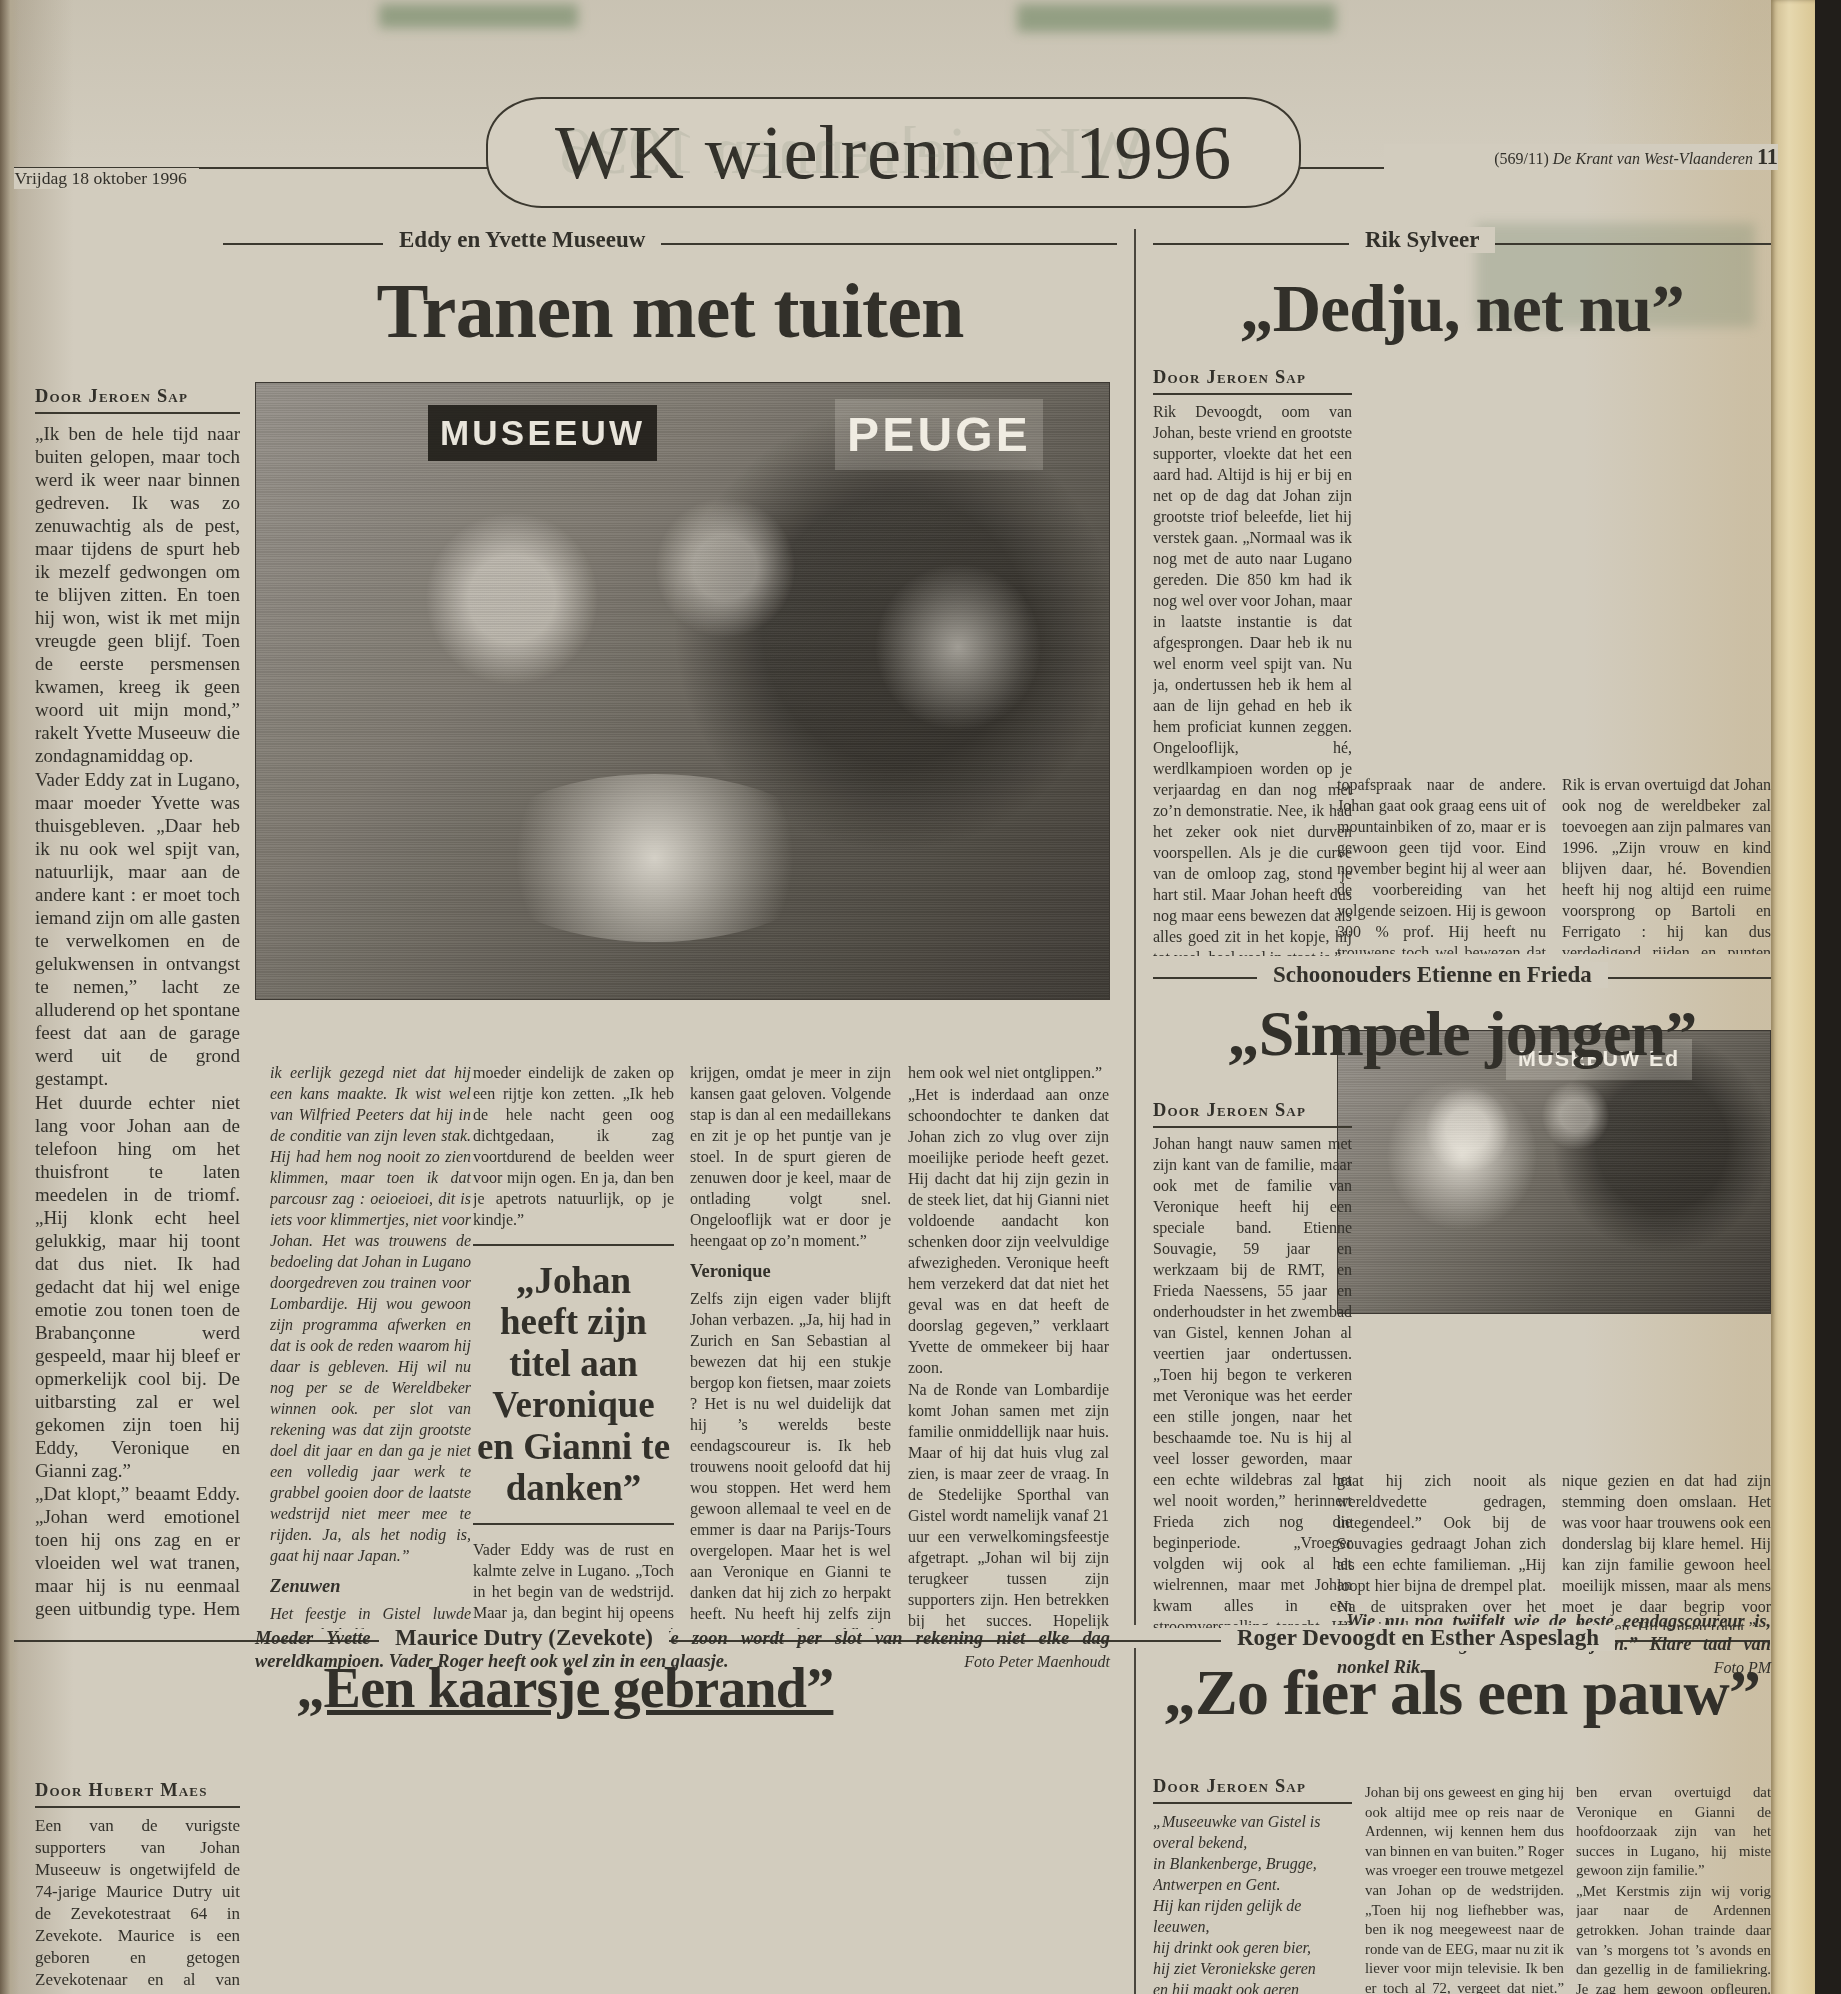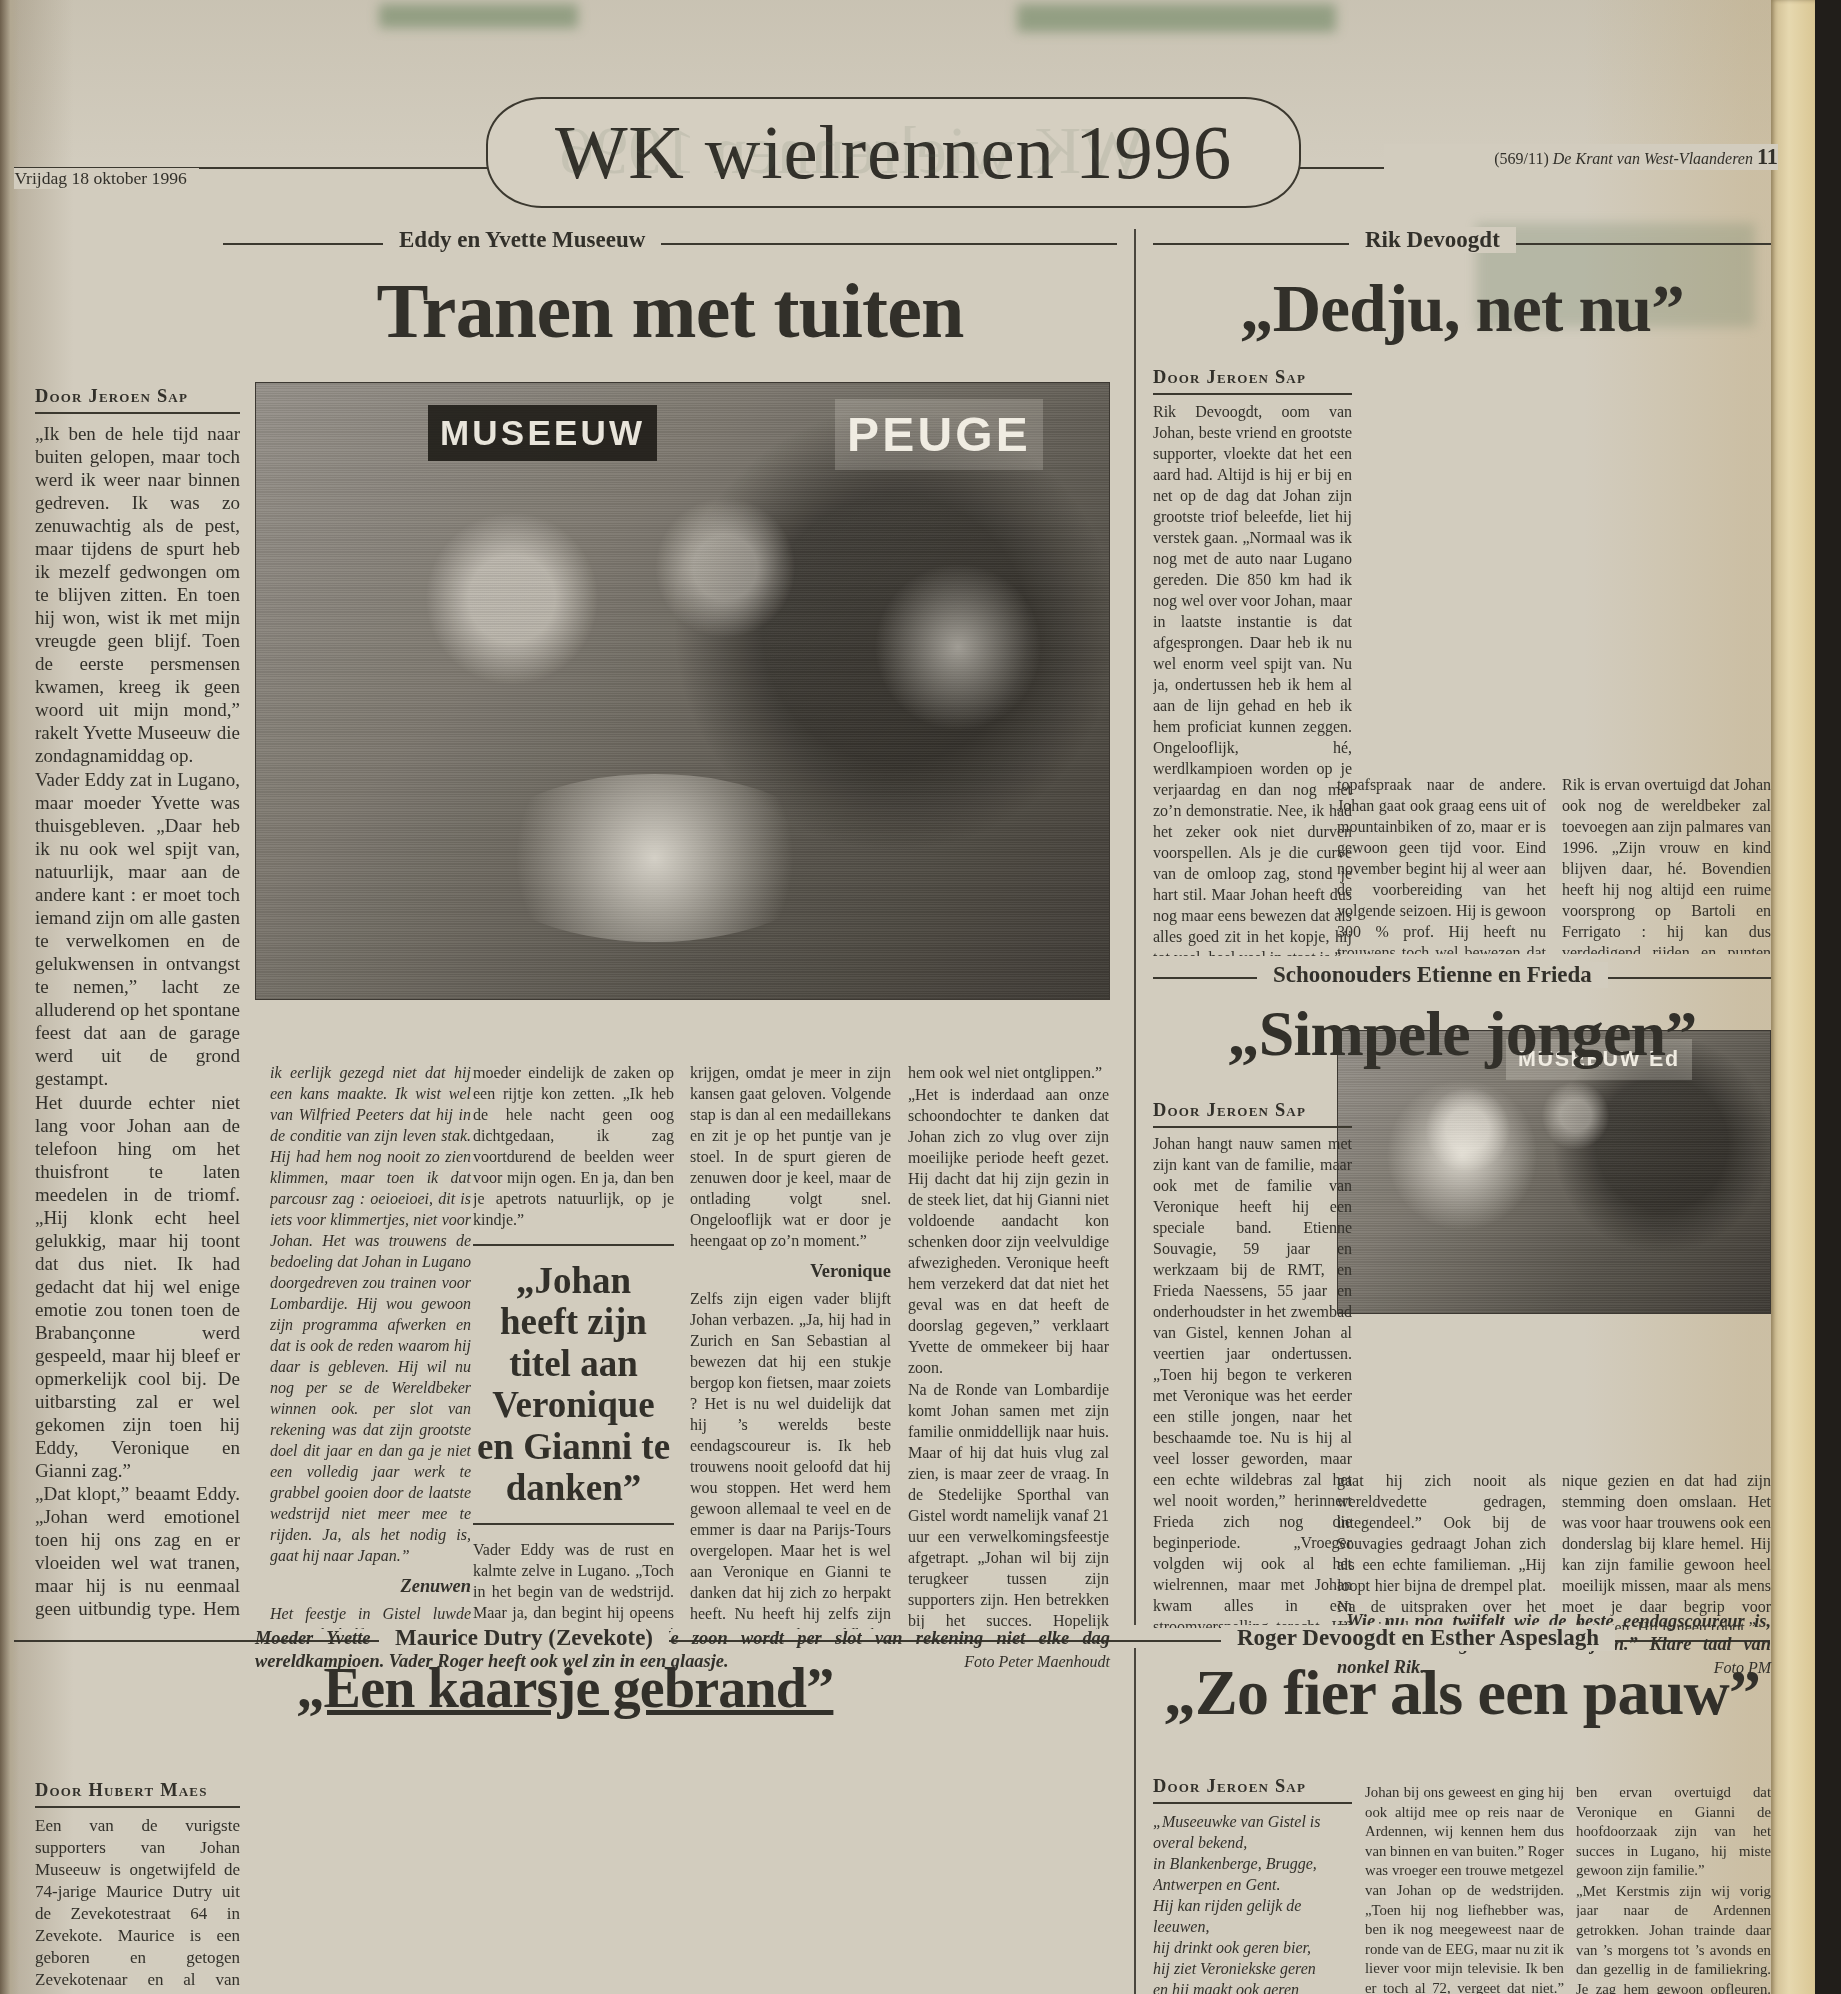--- a/index.html
+++ b/index.html
@@ -13,21 +13,21 @@
   }
   .abs{position:absolute;}
   .kicker{font-size:23px;font-weight:700;white-space:nowrap;padding:0 4px;}
   .headline{font-weight:700;text-align:center;letter-spacing:-0.8px;line-height:1.02;}
   .byline{font-variant:small-caps;font-weight:700;font-size:18.4px;letter-spacing:1.2px;
           border-bottom:2px solid #3b382f;padding-bottom:4.8px;}
   .body{font-size:16px;line-height:21px;text-align:justify;overflow:hidden;}
   .body p{margin:0 0 0.8px 0;text-indent:0;}
   .intro{font-size:19px;line-height:23px;}
   .small5{font-size:14.8px;line-height:19.6px;}
-  .subhead{font-weight:700;font-size:18.4px;margin:10.4px 0 5.6px 0;text-align:right;}
+  .subhead{font-weight:700;font-size:18.4px;margin:10.4px 0 5.6px 0;text-align:left;}
   .pullquote{border-top:2.8px solid #3b382f;border-bottom:2.8px solid #3b382f;
              font-size:37px;line-height:1.12;font-weight:700;text-align:center;
              padding:14.4px 0;margin:13.6px 0;}
   .caption{font-style:italic;font-weight:700;font-size:18.4px;line-height:23px;position:relative;text-align:justify;}
   .credit{position:absolute;right:0;bottom:0;font-style:italic;font-weight:400;font-size:16px;}
   .poem{font-style:italic;}
   
   .photo{border:1.6px solid #3c3832;box-sizing:border-box;overflow:hidden;position:relative;
     background:
       repeating-linear-gradient(0deg, rgba(0,0,0,.06) 0 1.2px, rgba(255,255,255,.04) 1.2px 2.4px),
@@ -116,21 +116,21 @@
     <div class="subhead">Veronique</div>
     <p>Zelfs zijn eigen vader blijft Johan verbazen. „Ja, hij had in Zurich en San Sebastian al bewezen dat hij een stukje bergop kon fietsen, maar zoiets ? Het is nu wel duidelijk dat hij ’s werelds beste eendagscoureur is. Ik heb trouwens nooit geloofd dat hij wou stoppen. Het werd hem gewoon allemaal te veel en de emmer is daar na Parijs-Tours overgelopen. Maar het is wel aan Veronique en Gianni te danken dat hij zich zo herpakt heeft. Nu heeft hij zelfs zijn zinnen weer op de wereldbeker gezet en die zal</p>
   </div>
   <div class="abs body" style="left:908px;top:1062px;width:201px;height:567px;">
     <p>hem ook wel niet ontglippen.”</p>
     <p>„Het is inderdaad aan onze schoondochter te danken dat Johan zich zo vlug over zijn moeilijke periode heeft gezet. Hij dacht dat hij zijn gezin in de steek liet, dat hij Gianni niet voldoende aandacht kon schenken door zijn veelvuldige afwezigheden. Veronique heeft hem verzekerd dat dat niet het geval was en dat heeft de doorslag gegeven,” verklaart Yvette de ommekeer bij haar zoon.</p>
     <p>Na de Ronde van Lombardije komt Johan samen met zijn familie onmiddellijk naar huis. Maar of hij dat huis vlug zal zien, is maar zeer de vraag. In de Stedelijke Sporthal van Gistel wordt namelijk vanaf 21 uur een verwelkomingsfeestje afgetrapt. „Johan wil bij zijn terugkeer tussen zijn supporters zijn. Hen betrekken bij het succes. Hopelijk kunnen we dan ook al de wereldbekerzege vieren,” blikken vader en moeder hoopvol vooruit.</p>
   </div>
 
   <div class="abs" style="left:1349px;top:227px;background:#d2ccbe;padding:0 12px;">
-    <span class="kicker">Rik Devoogdt</span>
+    <span class="kicker">Rik Sylveer</span>
   </div>
   <div class="abs headline" style="left:1153px;top:274px;width:618px;font-size:67px;">„Dedju, net nu”</div>
   <div class="abs byline" style="left:1153px;top:367px;width:199px;"><span>Door Jeroen Sap</span></div>
 
   <div class="abs body" style="left:1153px;top:401px;width:199px;height:555px;">
     <p>Rik Devoogdt, oom van Johan, beste vriend en grootste supporter, vloekte dat het een aard had. Altijd is hij er bij en net op de dag dat Johan zijn grootste triof beleefde, liet hij verstek gaan. „Normaal was ik nog met de auto naar Lugano gereden. Die 850 km had ik nog wel over voor Johan, maar in laatste instantie is dat afgesprongen. Daar heb ik nu wel enorm veel spijt van. Nu ja, ondertussen heb ik hem al aan de lijn gehad en heb ik hem proficiat kunnen zeggen. Ongelooflijk, hé, werdlkampioen worden op je verjaardag en dan nog met zo’n demonstratie. Nee, ik had het zeker ook niet durven voorspellen. Als je die curve van de omloop zag, stond je hart stil. Maar Johan heeft dus nog maar eens bewezen dat als alles goed zit in het kopje, hij tot veel, heel veel in staat is.”</p>
 
   </div>
 
   <div class="abs photo" style="left:1337px;top:366px;width:434px;height:284px;">

